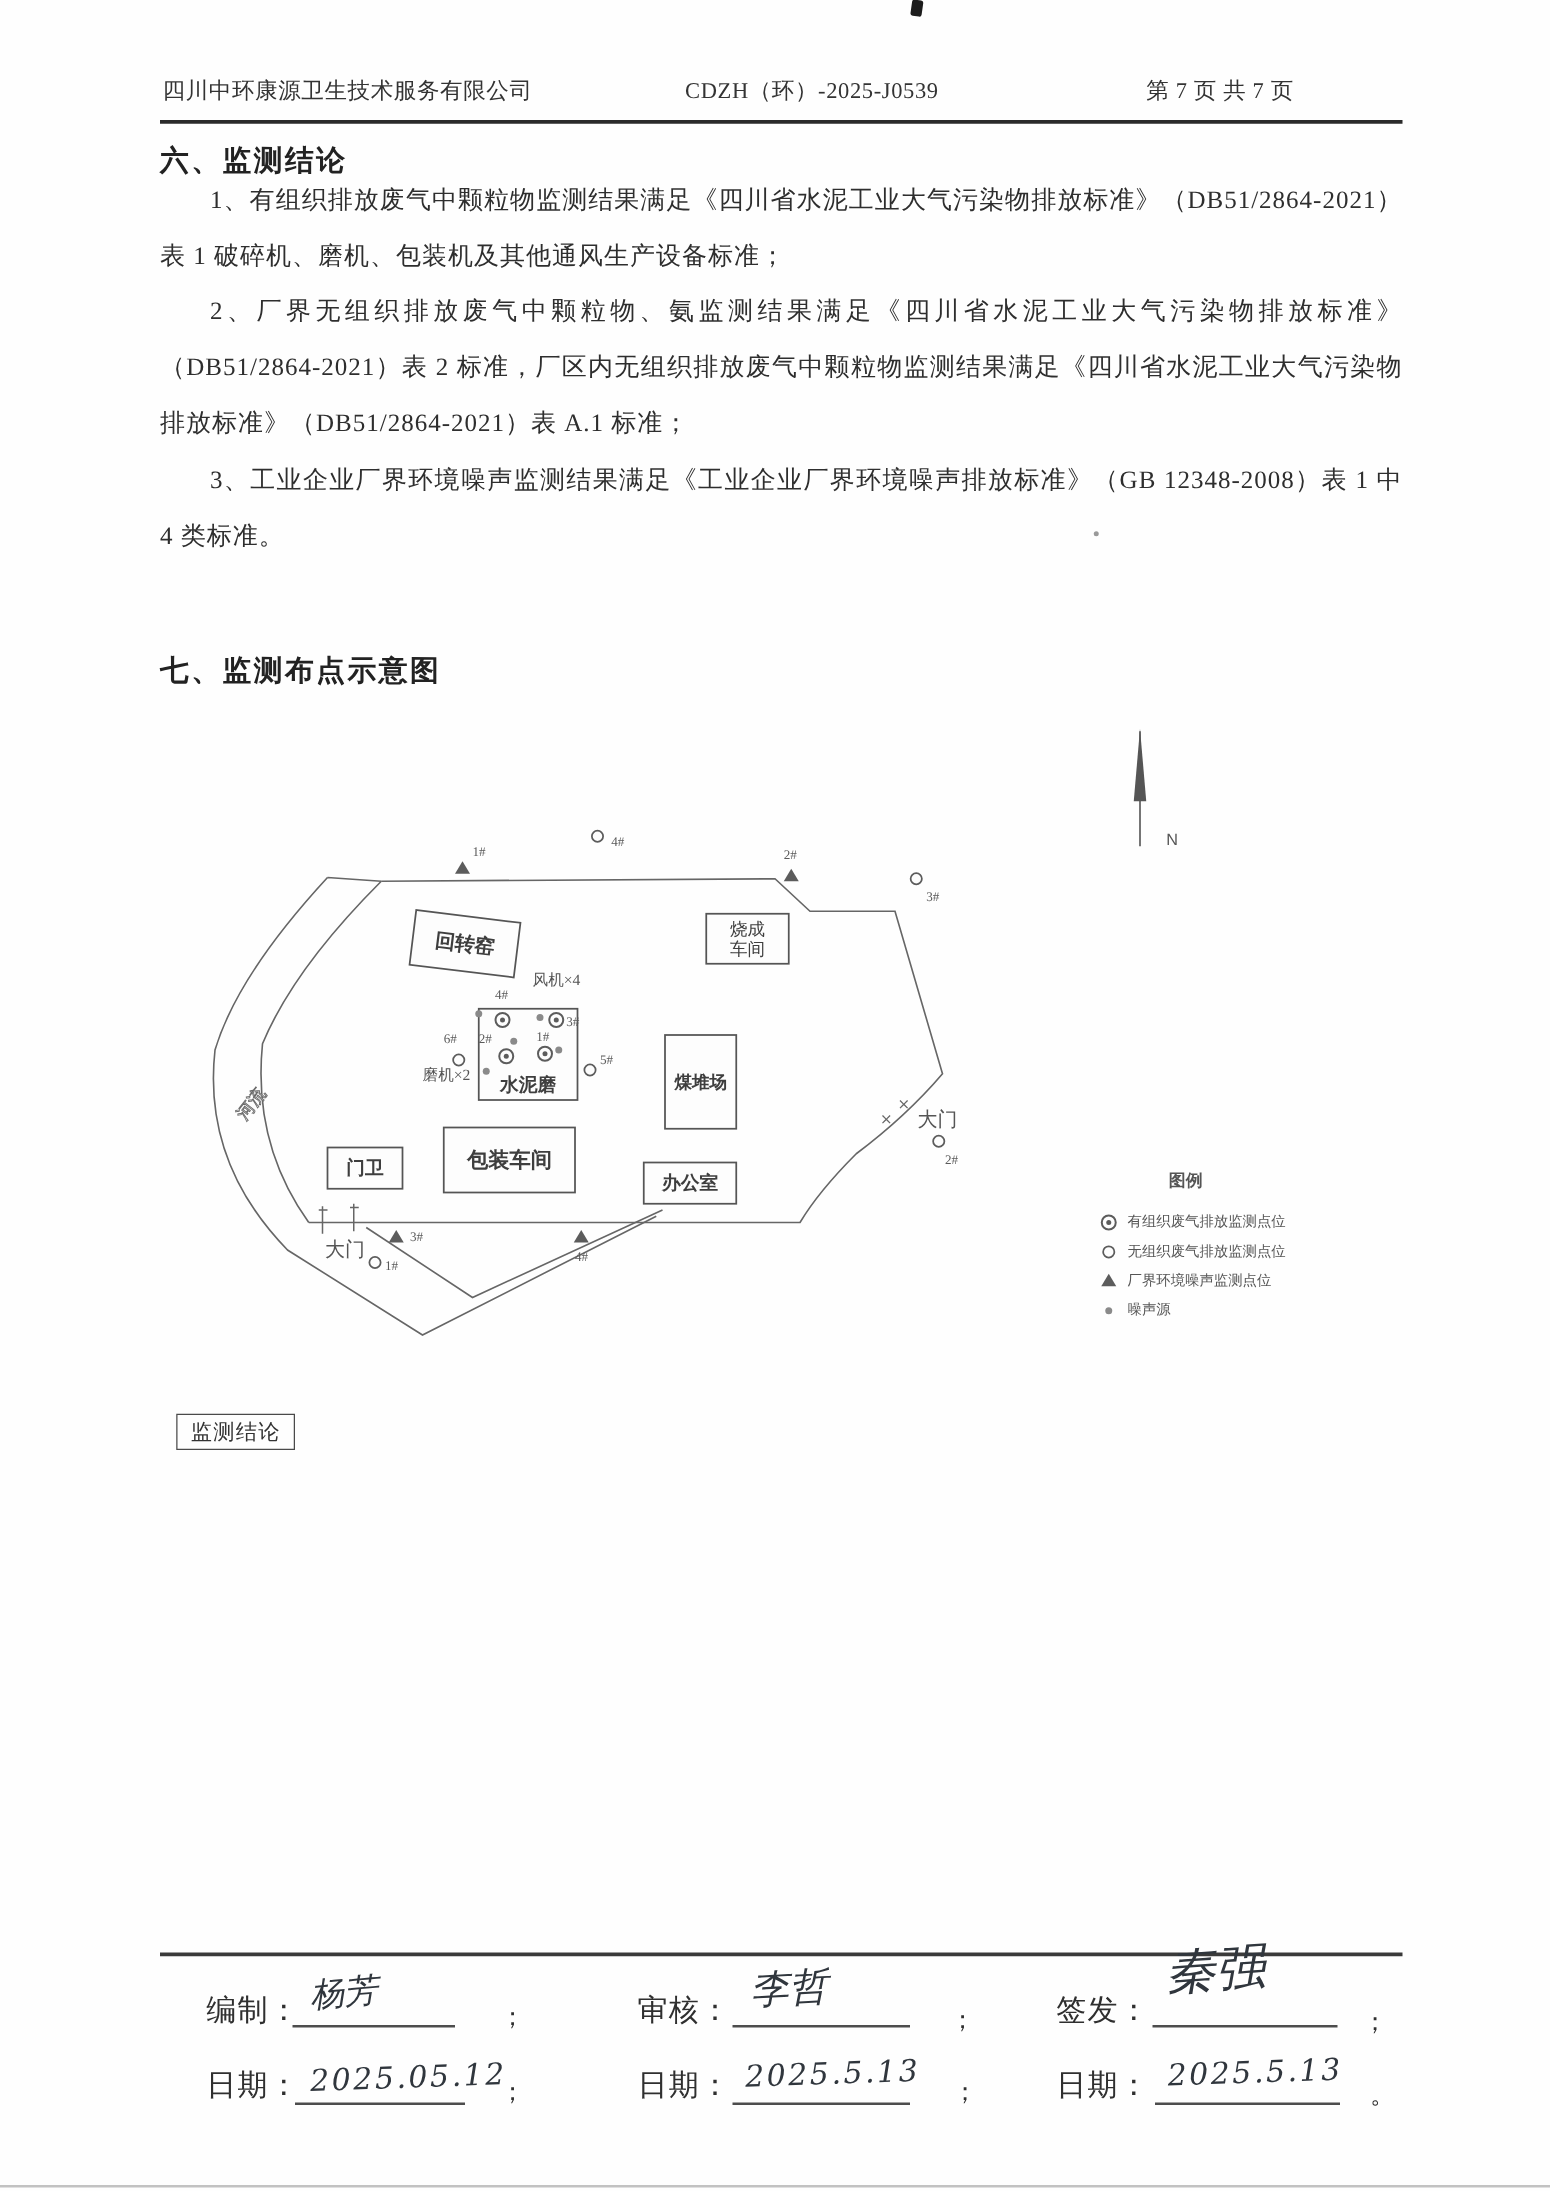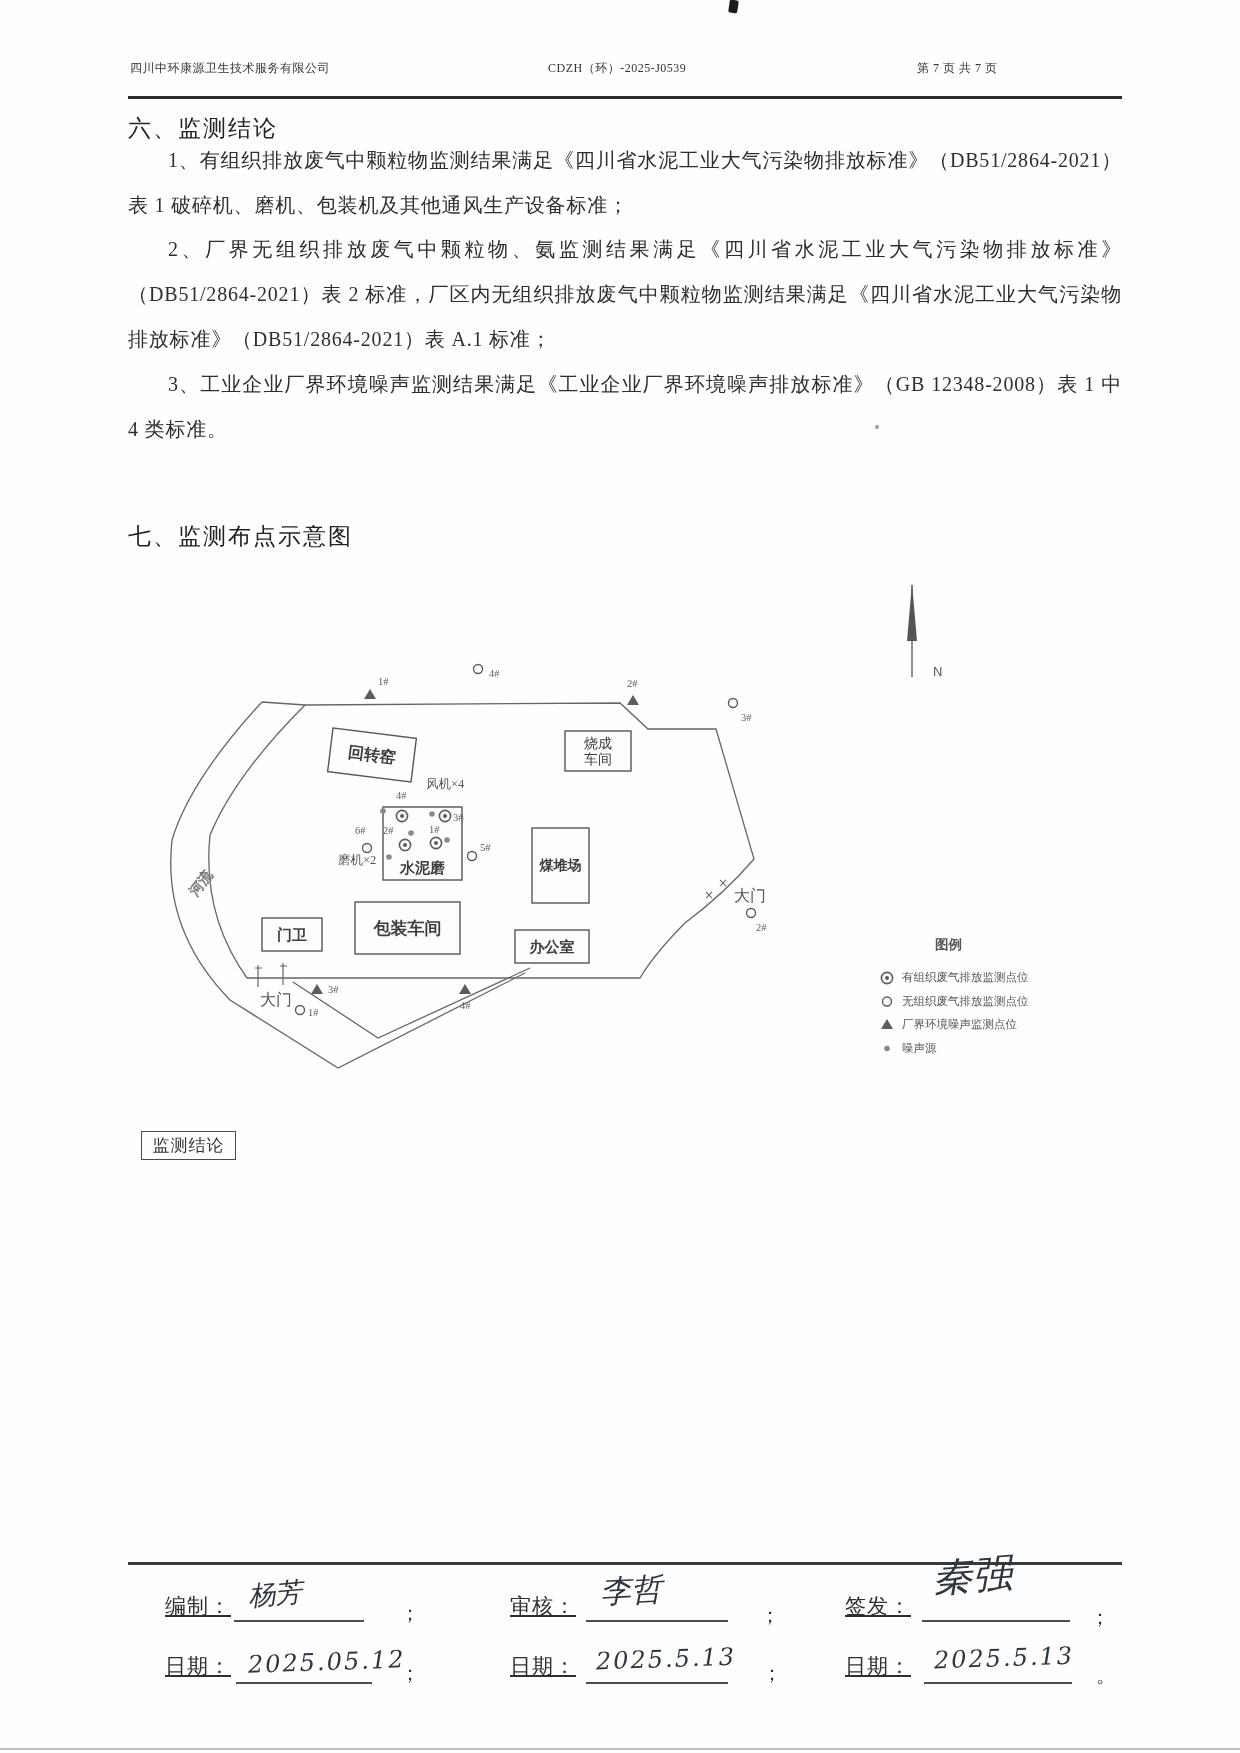--- a/index.html
+++ b/index.html
@@ -3,43 +3,43 @@
 <meta charset="utf-8">
 <style>
   html,body{margin:0;padding:0;}
   body{
     width:1240px;height:1753px;position:relative;overflow:hidden;
     background:#fefefe;color:#2e2e2e;
     font-family:"Liberation Serif","DejaVu Serif",serif;
   }
   .abs{position:absolute;}
   
-  .hdr-text{font-size:12px;color:#333;letter-spacing:0.5px;white-space:nowrap;}
+  .hdr-text{font-size:18px;color:#333;letter-spacing:0.5px;white-space:nowrap;}
   .hdr-rule{left:128px;top:96px;width:994px;height:3px;background:#2b2b2b;}
   
   .sec-title{
     font-family:"Liberation Sans","DejaVu Sans",sans-serif;
-    font-weight:normal;font-size:23px;color:#222;letter-spacing:2px;white-space:nowrap;
+    font-weight:bold;font-size:23px;color:#222;letter-spacing:2px;white-space:nowrap;
   }
   
   .para{
     left:128px;width:994px;
     font-size:20px;line-height:45px;color:#2e2e2e;
     text-align:justify;text-indent:2em;letter-spacing:0.8px;margin:0;
   }
   
   #site-svg{left:150px;top:535px;}
   .blank-box{
     left:141px;top:1131px;width:93px;height:27px;
     border:1.5px solid #4a4a4a;display:flex;align-items:center;justify-content:center;
     font-size:17px;color:#333;letter-spacing:1px;
   }
   
   .foot-rule{left:128px;top:1562px;width:994px;height:2.5px;background:#3a3a3a;}
-  .foot-label{font-size:21px;color:#2f2f2f;letter-spacing:1px;white-space:nowrap;text-decoration:underline;}
+  .foot-label{font-size:24px;color:#2f2f2f;letter-spacing:1px;white-space:nowrap;}
   .hand{
     font-style:italic;color:#30363d;white-space:nowrap;
     font-family:"DejaVu Serif","Liberation Serif",serif;
   }
   .sig1{font-size:27px;transform:rotate(-5deg);}
   .sig2{font-size:31px;transform:rotate(-3deg);}
   .sig3{font-size:40px;transform:rotate(-4deg);}
   .hand-date{font-size:24px;transform:rotate(-2deg);letter-spacing:2px;}
   .u-line{height:1.5px;background:#4d4d4d;}
   .sep{font-size:20px;color:#2f2f2f;}

